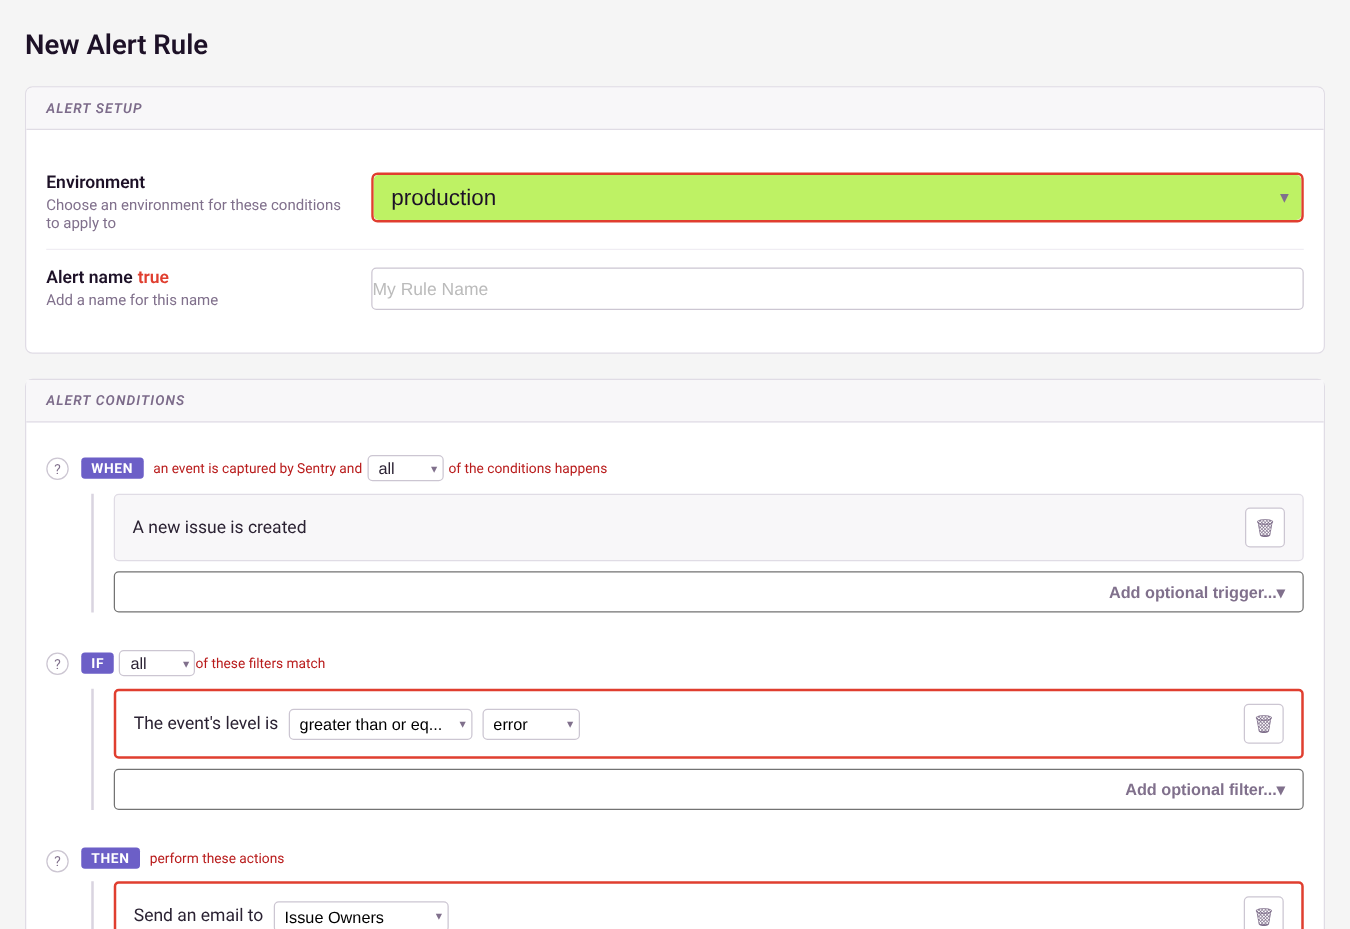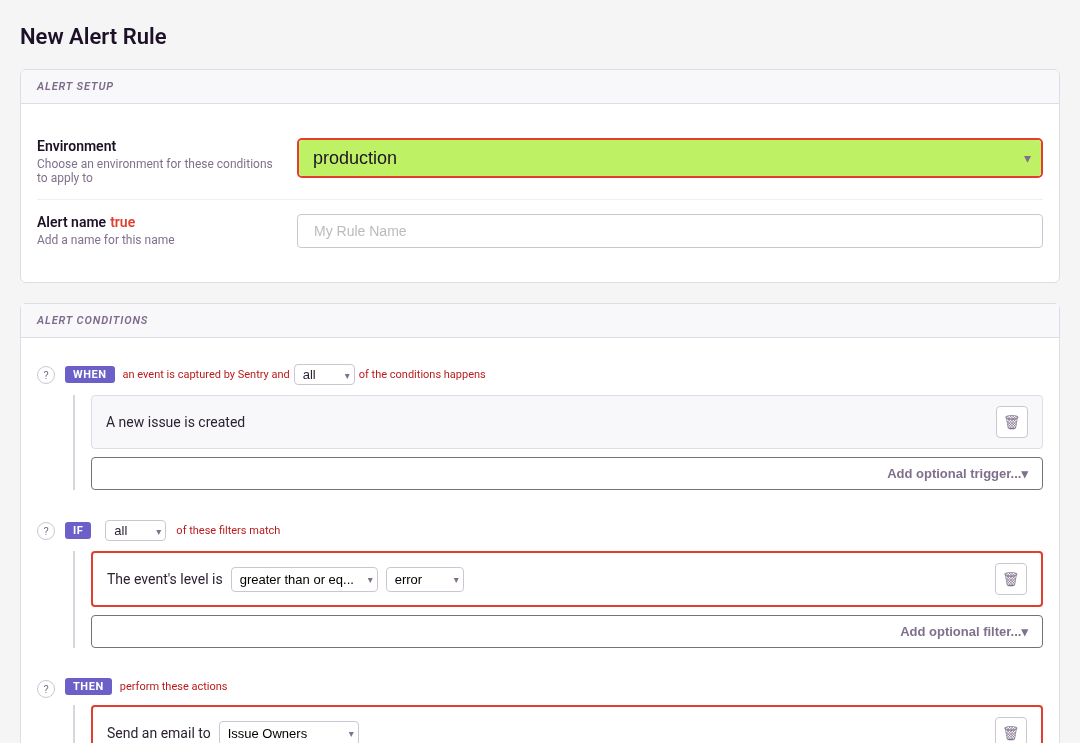--- a/index.html
+++ b/index.html
@@ -88,21 +88,21 @@
     .select-chevron {
       position: absolute;
       right: 10px;
       top: 50%;
       transform: translateY(-50%);
       pointer-events: none;
       color: #80708c;
     }
     .text-input {
       width: 100%;
-      padding: 8px 16px;
+      padding: 8px 0;
       border: 1px solid #ccc6d2;
       border-radius: 4px;
       font-size: 14px;
       color: #bbb;
       background: #fff;
       outline: none;
     }
     .text-input::placeholder { color: #bbb; }
 
     
@@ -360,21 +360,21 @@
                 <span>▾</span>
               </button>
             </div>
           </div>
         </div>
       </div>
 
       <div class="section-row-outer" style="margin-top:10px;">
         <div class="help-icon">?</div>
         <div class="row-content-full">
-          <div style="margin-bottom:10px; display:flex; align-items:center; flex-wrap:wrap; gap:10px;">
+          <div style="margin-bottom:10px; display:flex; align-items:center; flex-wrap:wrap; gap:0;">
             <span class="badge badge-if">IF</span>
             <div class="mini-select">
               <select>
                 <option>all</option>
                 <option>any</option>
                 <option>none</option>
               </select>
               <span class="mini-select-chevron">▾</span>
             </div>
             <span class="inline-text">of these filters match</span>

